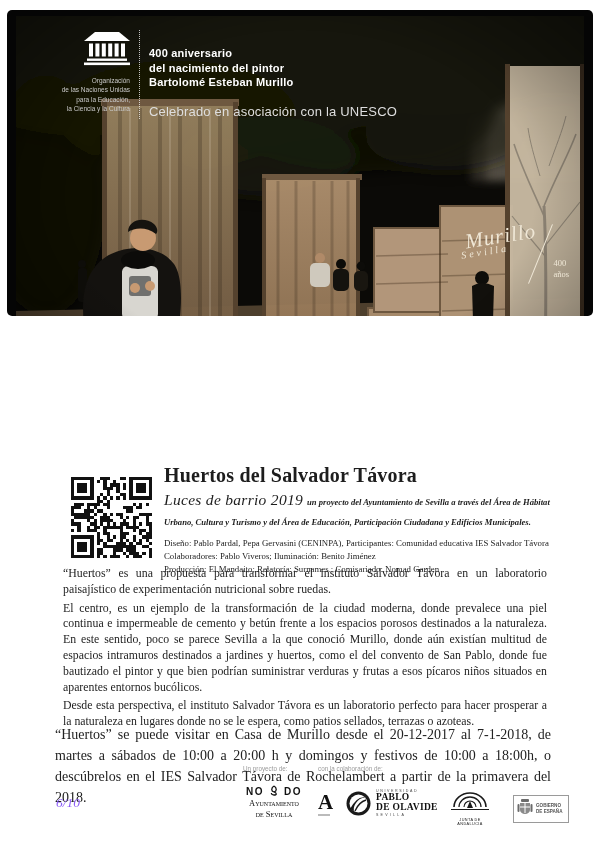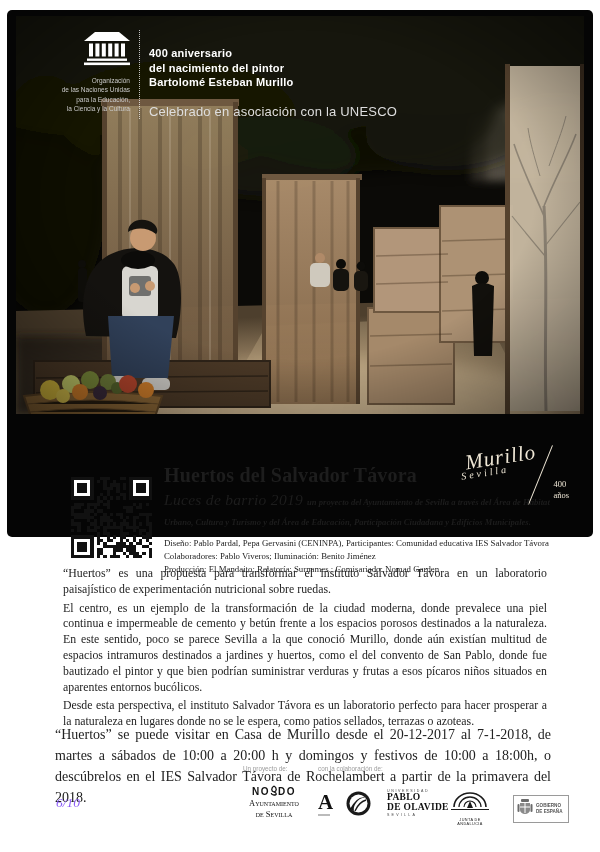--- a/index.html
+++ b/index.html
@@ -4,21 +4,21 @@
 <style>
   * { box-sizing: border-box; }
   html,body { margin:0; padding:0; background:#ffffff; }
   .page {
     position:relative; width:600px; height:852px; background:#fff;
     font-family:"Liberation Serif", serif; color:#1d1d1d; overflow:hidden;
   }
 
   
   .photo-block{
-    position:absolute; left:7px; top:10px; width:586px; height:527px;
+    position:absolute; left:7px; top:10px; width:586px; height:306px;
     background:#050505; border-radius:5px; overflow:hidden;padding-left:47px;
   }
   .photo-scene{ position:absolute; left:9px; top:6px; width:568px; height:398px; }
   .photo-scene svg{ display:block; width:100%; height:100%; }
 
   
   .banner{
     position:absolute; left:14px; top:20px; display:flex; align-items:flex-start;
     color:#fff; font-family:"Liberation Sans", sans-serif;
   }
@@ -63,28 +63,28 @@
     position:absolute; left:55px; top:724px; width:496px;
     font-size:14px; line-height:1.5; text-align:justify; color:#222;
   }
 
   
   .flabel{ position:absolute; font-family:"Liberation Sans", sans-serif; font-size:6.3px; color:#9a9a9a; }
   .label-project{ left:243px; top:765px; }
   .label-collab{ left:318px; top:765px; }
 
   .logo-nodo{ position:absolute; left:231px; top:785px; width:86px; text-align:center; }
-  .nodo-top{ font-family:"Liberation Sans", sans-serif; font-weight:bold; font-size:10px; letter-spacing:1.5px; color:#111; display:flex; align-items:center; justify-content:center; gap:0;}
+  .nodo-top{ font-family:"Liberation Sans", sans-serif; font-weight:bold; font-size:10px; letter-spacing:1.5px; color:#111; display:flex; align-items:center; justify-content:center; gap:6px;}
   .nodo-line{ font-variant:small-caps; font-size:8.5px; line-height:1.25; color:#111; }
 
   .logo-a{ position:absolute; left:318px; top:792px; font-family:"Liberation Serif", serif;
     font-weight:bold; font-size:21px; color:#111; line-height:1;}
   .logo-a .a-sub{ display:block; width:12px; height:2px; background:#bbb; margin-top:1px; }
 
-  .logo-upo{ position:absolute; left:345px; top:789px; display:flex; align-items:center; gap:15px; }
+  .logo-upo{ position:absolute; left:345px; top:789px; display:flex; align-items:center; gap:4px; }
   .upo-emblem{ width:27px; height:27px; }
   .upo-text{ color:#111; }
   .upo-u{ font-family:"Liberation Sans", sans-serif; font-size:3.6px; letter-spacing:1.6px; color:#444; }
   .upo-big{ font-family:"Liberation Serif", serif; font-weight:bold; font-size:9.5px; line-height:1.02; letter-spacing:.3px; }
   .upo-sev{ font-family:"Liberation Sans", sans-serif; font-size:3.6px; letter-spacing:2.2px; color:#444; margin-top:1px;}
 
   .logo-junta{ position:absolute; left:448px; top:791px; width:44px; text-align:center; }
   .junta-txt{ font-family:"Liberation Sans", sans-serif; font-size:3.8px; letter-spacing:.4px; color:#222; margin-top:1px; }
 
   .logo-gob{ position:absolute; left:513px; top:795px; width:56px; border:1px solid #9a9a9a;

